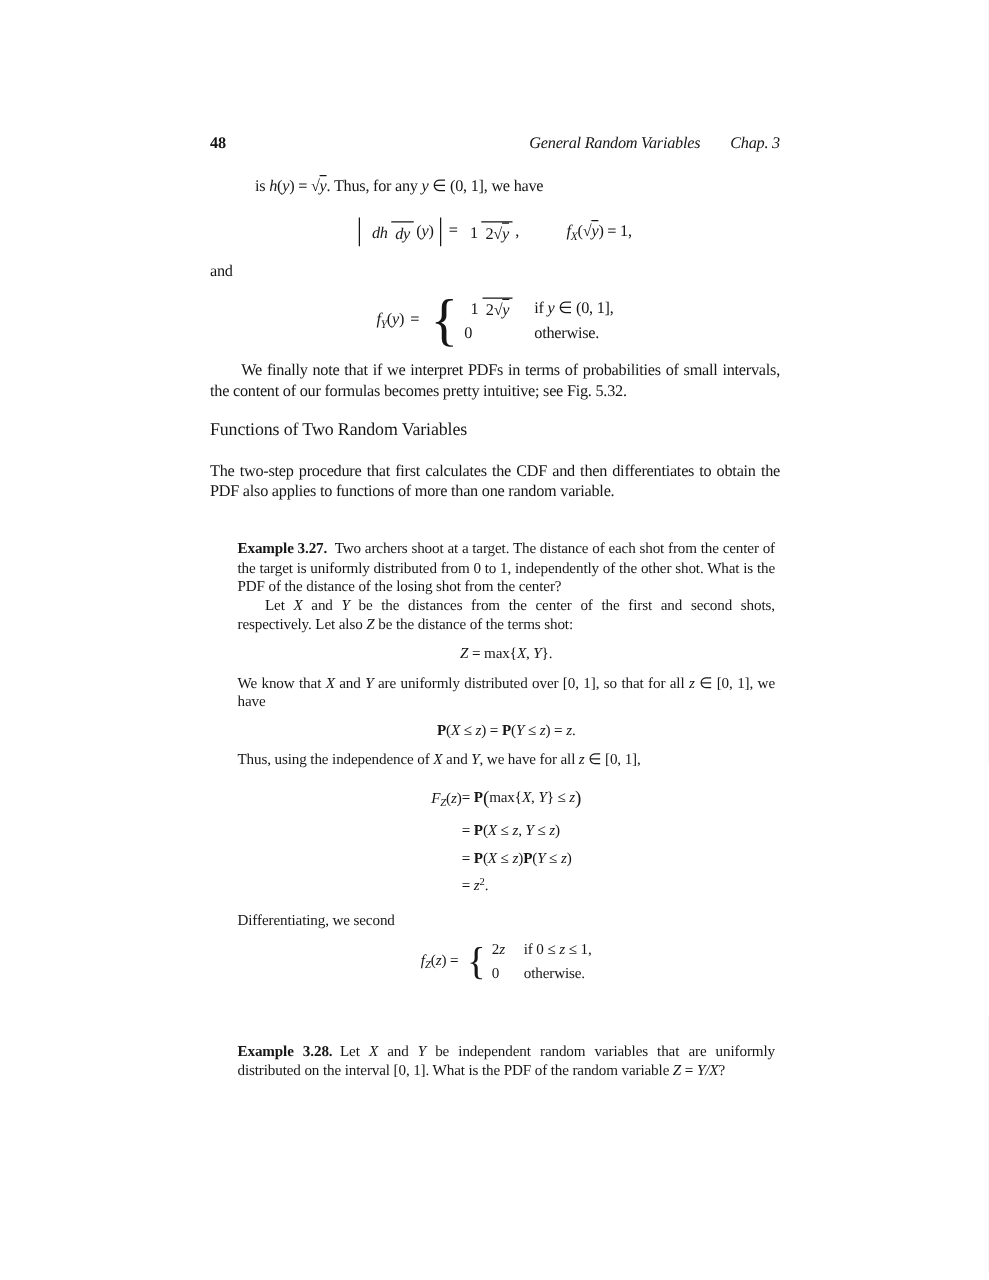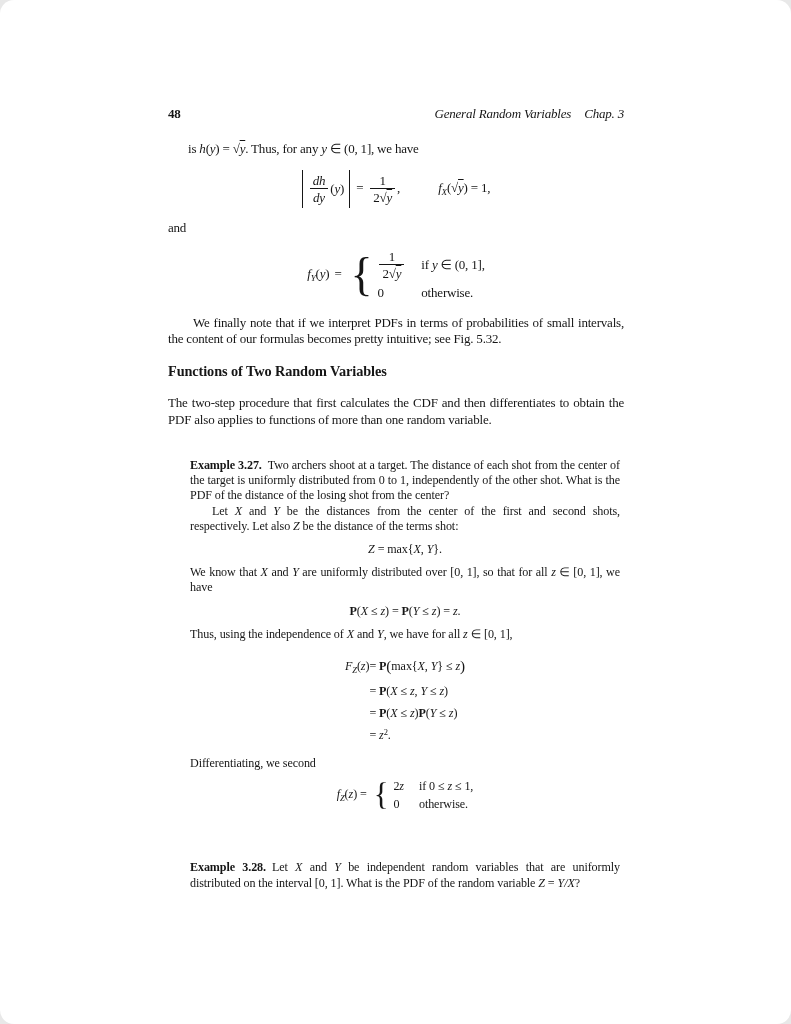--- a/index.html
+++ b/index.html
@@ -1,45 +1,45 @@
 <!DOCTYPE html>
 <html><head>
 <meta charset="utf-8">
 <style>
   html,body{margin:0;padding:0;background:#e8e8e8;}
   .page{position:relative;width:791px;height:1024px;background:#ffffff;box-sizing:border-box;
         padding:106px 167px 0 168px;font-family:"Liberation Serif",serif;font-size:13px;
-        line-height:16.4px;color:#161616;letter-spacing:-0.2px;overflow:hidden;border-radius:14px;}
+        line-height:16.4px;color:#161616;letter-spacing:-0.2px;overflow:hidden;}
   .it{font-style:italic}
   .bf{font-weight:bold}
   .sub{font-style:italic;font-size:0.7em;vertical-align:-0.33em}
   .sup{font-size:0.7em;vertical-align:0.5em;font-style:normal}
   .ov{text-decoration:overline}
   .big{font-size:1.26em;vertical-align:-0.08em}
   .header{display:flex;justify-content:space-between;align-items:baseline;margin-bottom:19px}
-  .header-right{display:inline-flex;gap:13px}
-  .line1{margin:0;text-indent:20px}
+  .header-right{display:inline-flex;gap:24px}
+  .line1{margin:16px;text-indent:20px}
   .display{text-align:center;margin:12px 0}
   .mrel{margin:0 5px}
-  .frac{display:inline-flex;flex-direction:column;align-items:center;vertical-align:middle;margin:0 2px;text-align:left}
+  .frac{display:inline-flex;flex-direction:row;align-items:center;vertical-align:middle;margin:0 2px;text-align:left}
   .fnum{padding:0 3px;line-height:1.18}
   .fden{border-top:1px solid currentColor;padding:1px 3px 0;line-height:1.18}
   .abs{display:inline-flex;align-items:center;vertical-align:middle;
        border-left:1px solid currentColor;border-right:1px solid currentColor;padding:3px 5px;margin-right:1px}
   .hsp{display:inline-block;width:38px}
   .cases{display:inline-flex;align-items:center;vertical-align:middle;margin-left:4px}
   .brace{line-height:0.8;font-weight:400;margin-right:5px}
   .b-lg{font-size:46px}
   .b-sm{font-size:31px}
   .case-grid{display:grid;grid-template-columns:auto auto;column-gap:15px;row-gap:3px;
              text-align:left;align-items:center;justify-items:start}
   .andl{margin:3px 0 2px}
   .para{margin:14px 0;text-align:justify}
   .para.indent{text-indent:25px}
-  .heading{font-size:14.3px;font-weight:bold;margin:15px 0 16px;letter-spacing:-0.1px}
+  .heading{font-size:14.3px;font-weight:normal;margin:15px 0 16px;letter-spacing:-0.1px}
   .example{margin:30px 0 0 22px;width:430px;font-size:12.1px;line-height:15.2px;letter-spacing:-0.1px}
   .expara{margin:0;text-align:justify}
   .exindent{text-indent:22px}
   .exlabel{margin-right:6px}
   .example .display{margin:8px 0}
   .align{display:table;margin:10px auto;line-height:1.82}
   .arow{display:table-row}
   .al{display:table-cell;text-align:right}
   .ar{display:table-cell;text-align:left}
   .ex28{margin-top:48px}

